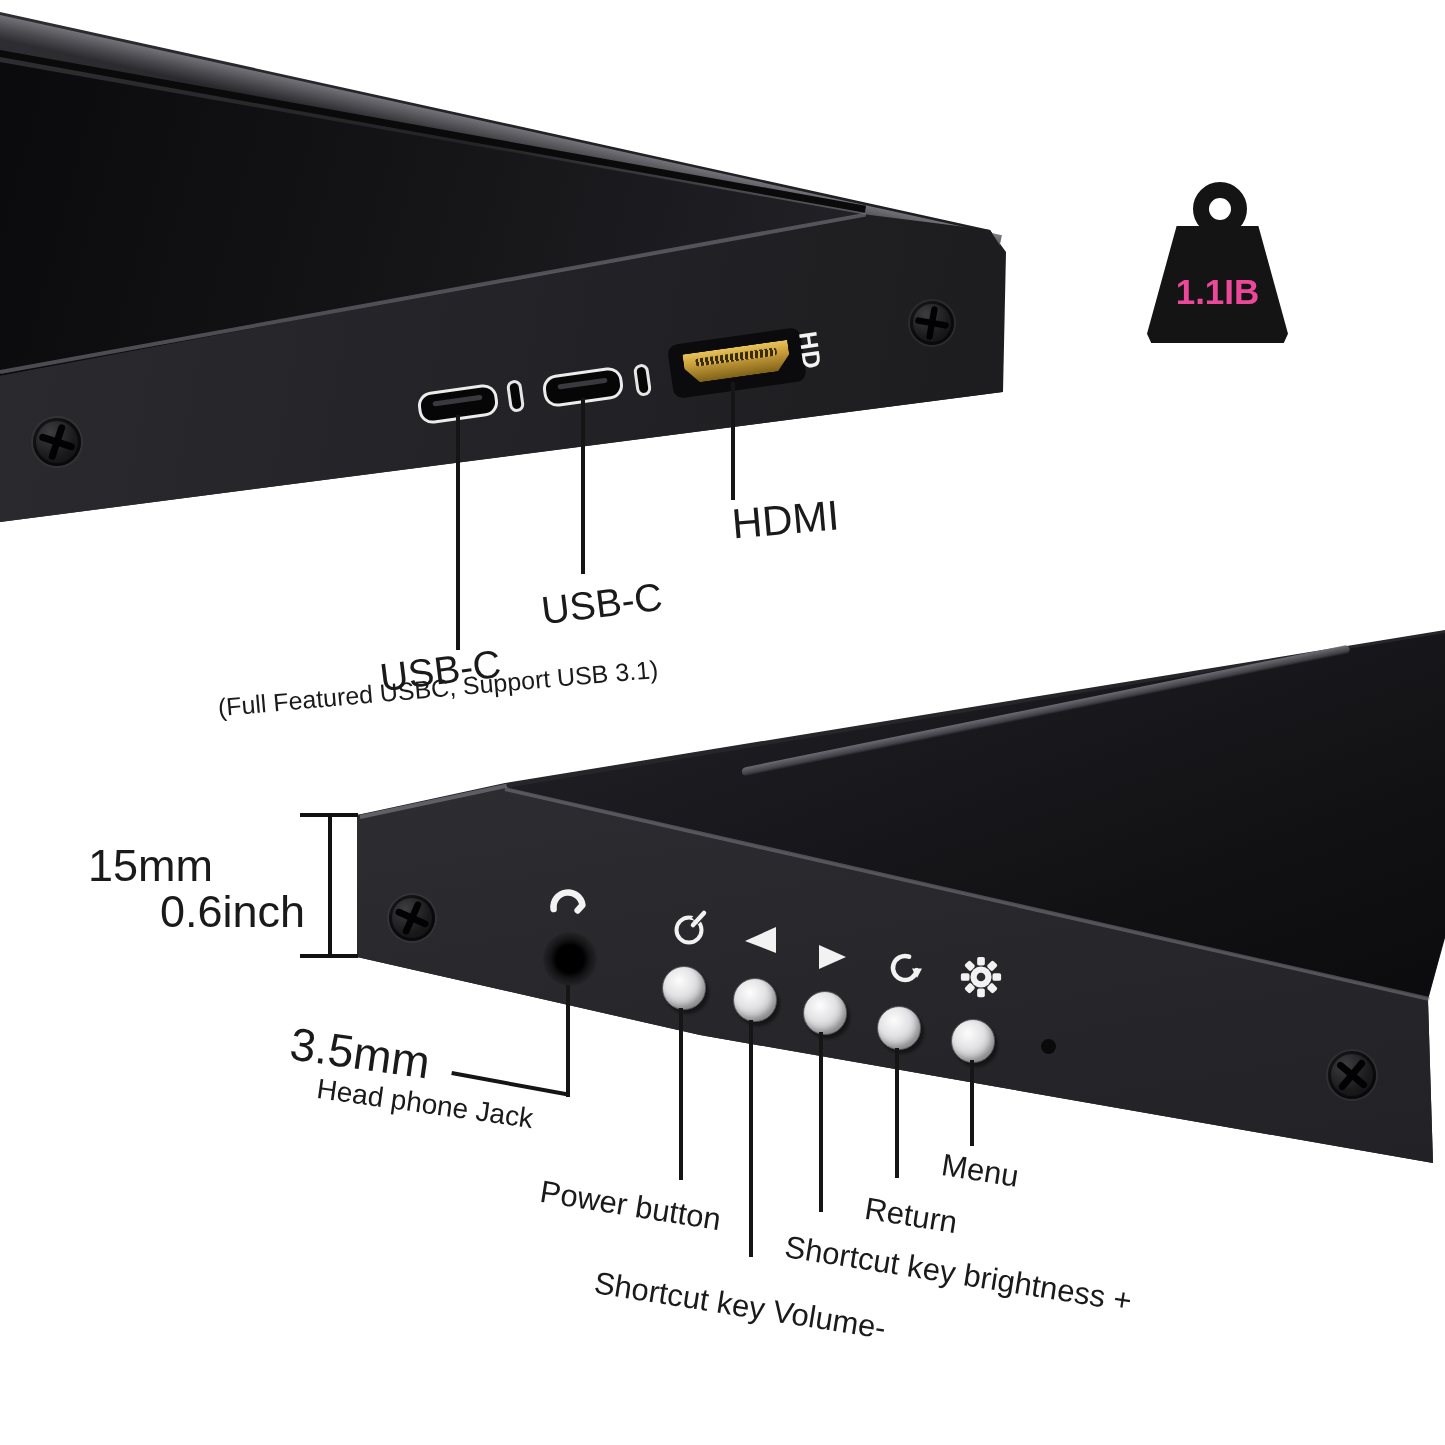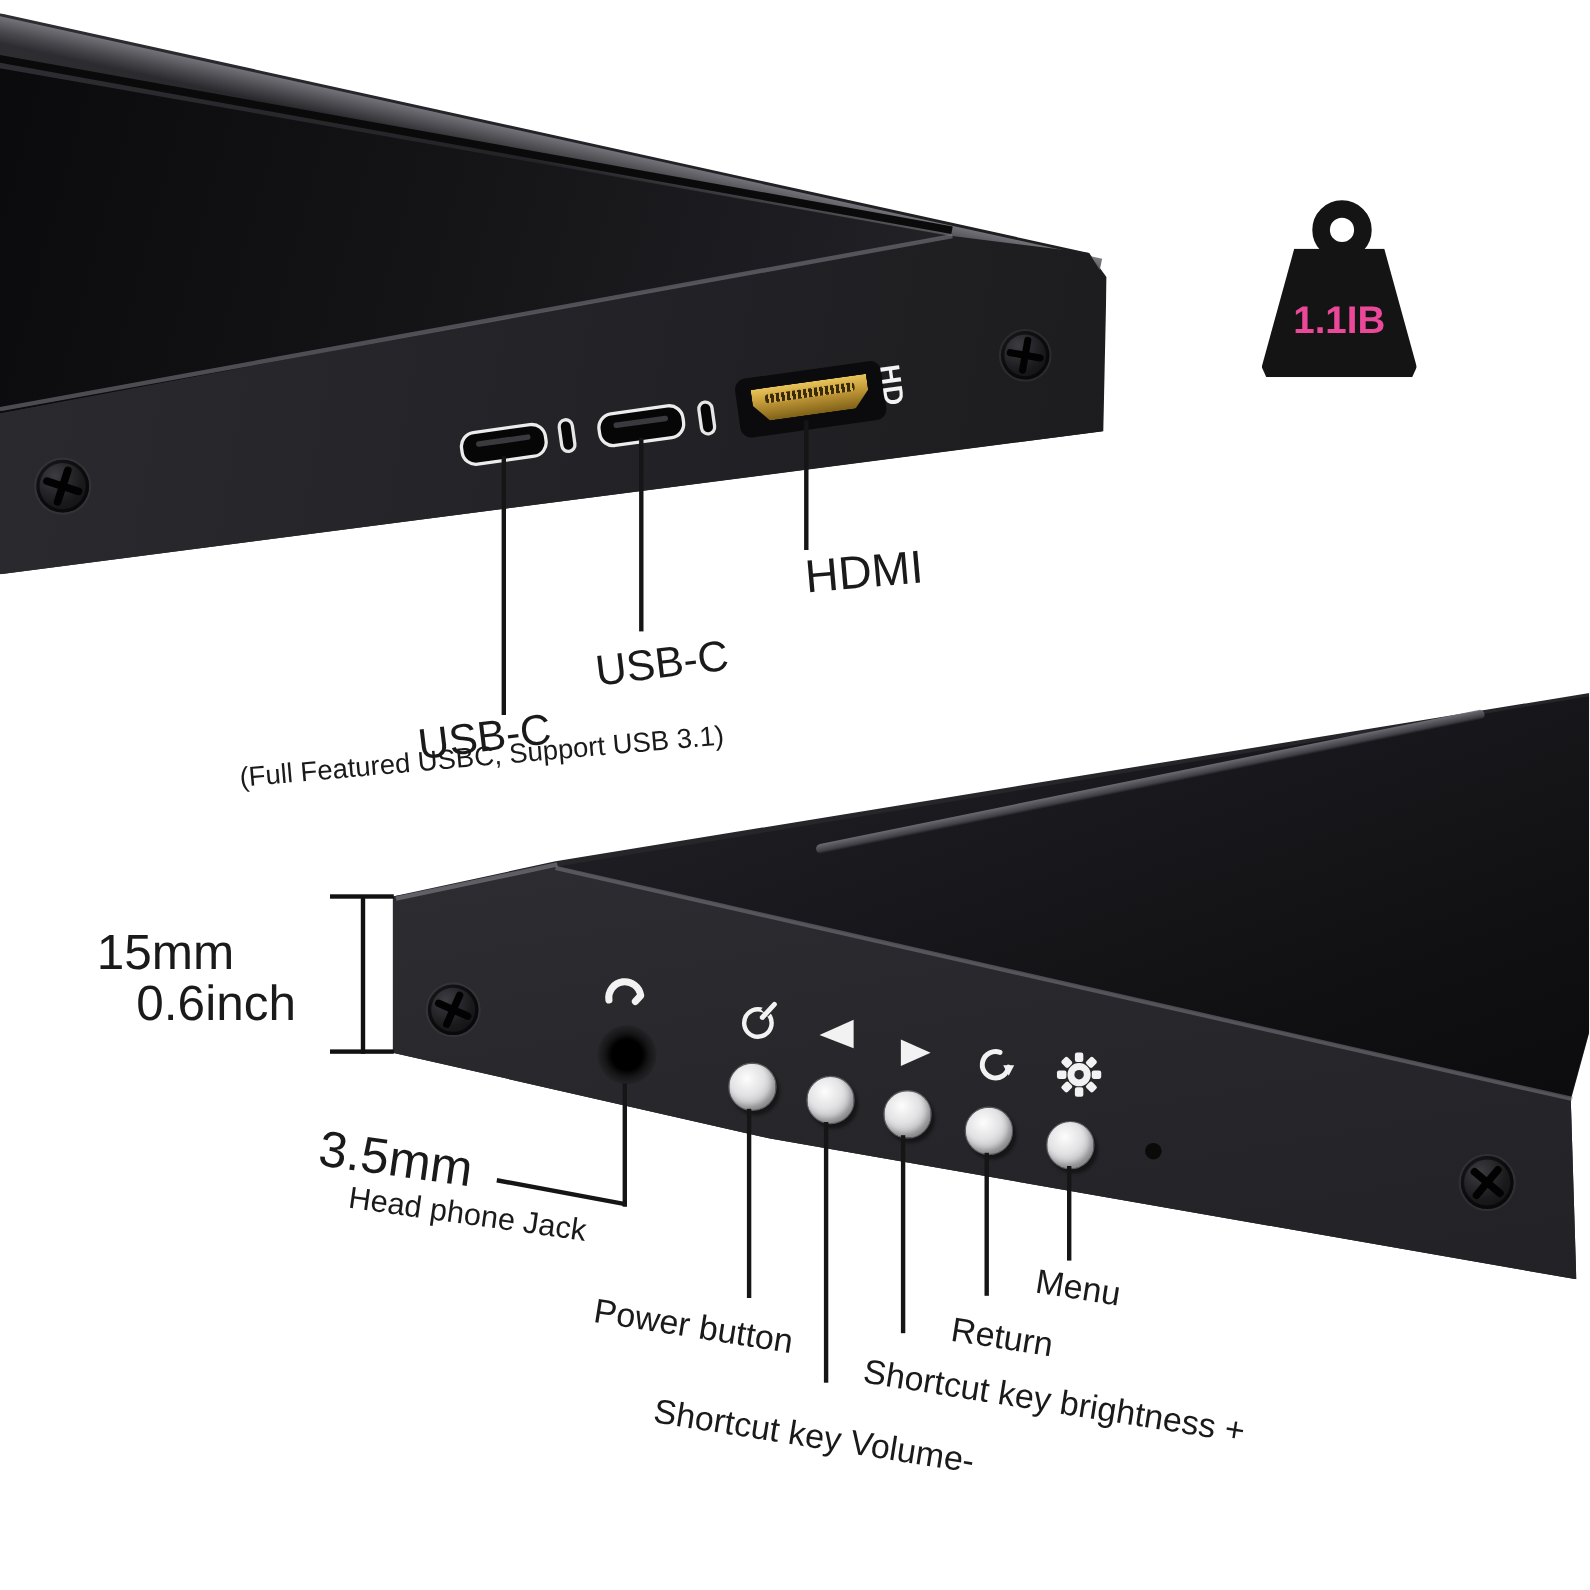--- a/index.html
+++ b/index.html
@@ -72,21 +72,21 @@
   #l-bright{left:819px;top:1032px;width:4px;height:180px;}
   #l-return{left:895px;top:1048px;width:4px;height:130px;}
   #l-menu{left:970px;top:1060px;width:4px;height:86px;}
 
   
   #lab-hdmi{left:708px;top:496px;width:155px;font-size:42px;transform:rotate(-5deg);}
   #lab-usbc2{left:518px;top:582px;width:168px;font-size:39px;transform:rotate(-7deg);}
   #lab-usbc1{left:353px;top:649px;width:175px;font-size:39px;transform:rotate(-7deg);}
   #lab-usbc-note{left:182px;top:674px;width:512px;font-size:25px;transform:rotate(-5deg);}
   #lab-15mm{left:88px;top:840px;width:200px;font-size:45px;text-align:left;}
-  #lab-06inch{left:88px;top:886px;width:217px;font-size:45px;text-align:center;}
+  #lab-06inch{left:88px;top:886px;width:217px;font-size:45px;text-align:right;}
   #lab-35mm{left:280px;top:1026px;width:160px;font-size:46px;transform:rotate(8deg);}
   #lab-jack{left:310px;top:1088px;width:230px;font-size:28px;transform:rotate(8deg);}
   #lab-power{left:528px;top:1188px;width:205px;font-size:31px;transform:rotate(9deg);}
   #lab-vol{left:584px;top:1288px;width:312px;font-size:31px;transform:rotate(9deg);}
   #lab-bright{left:783px;top:1256px;width:348px;font-size:31px;transform:rotate(9deg);}
   #lab-return{left:851px;top:1198px;width:120px;font-size:31px;transform:rotate(9deg);}
   #lab-menu{left:920px;top:1153px;width:120px;font-size:31px;transform:rotate(9deg);}
 
   
   #dim-line{left:328px;top:815px;width:4px;height:143px;background:#111;}

